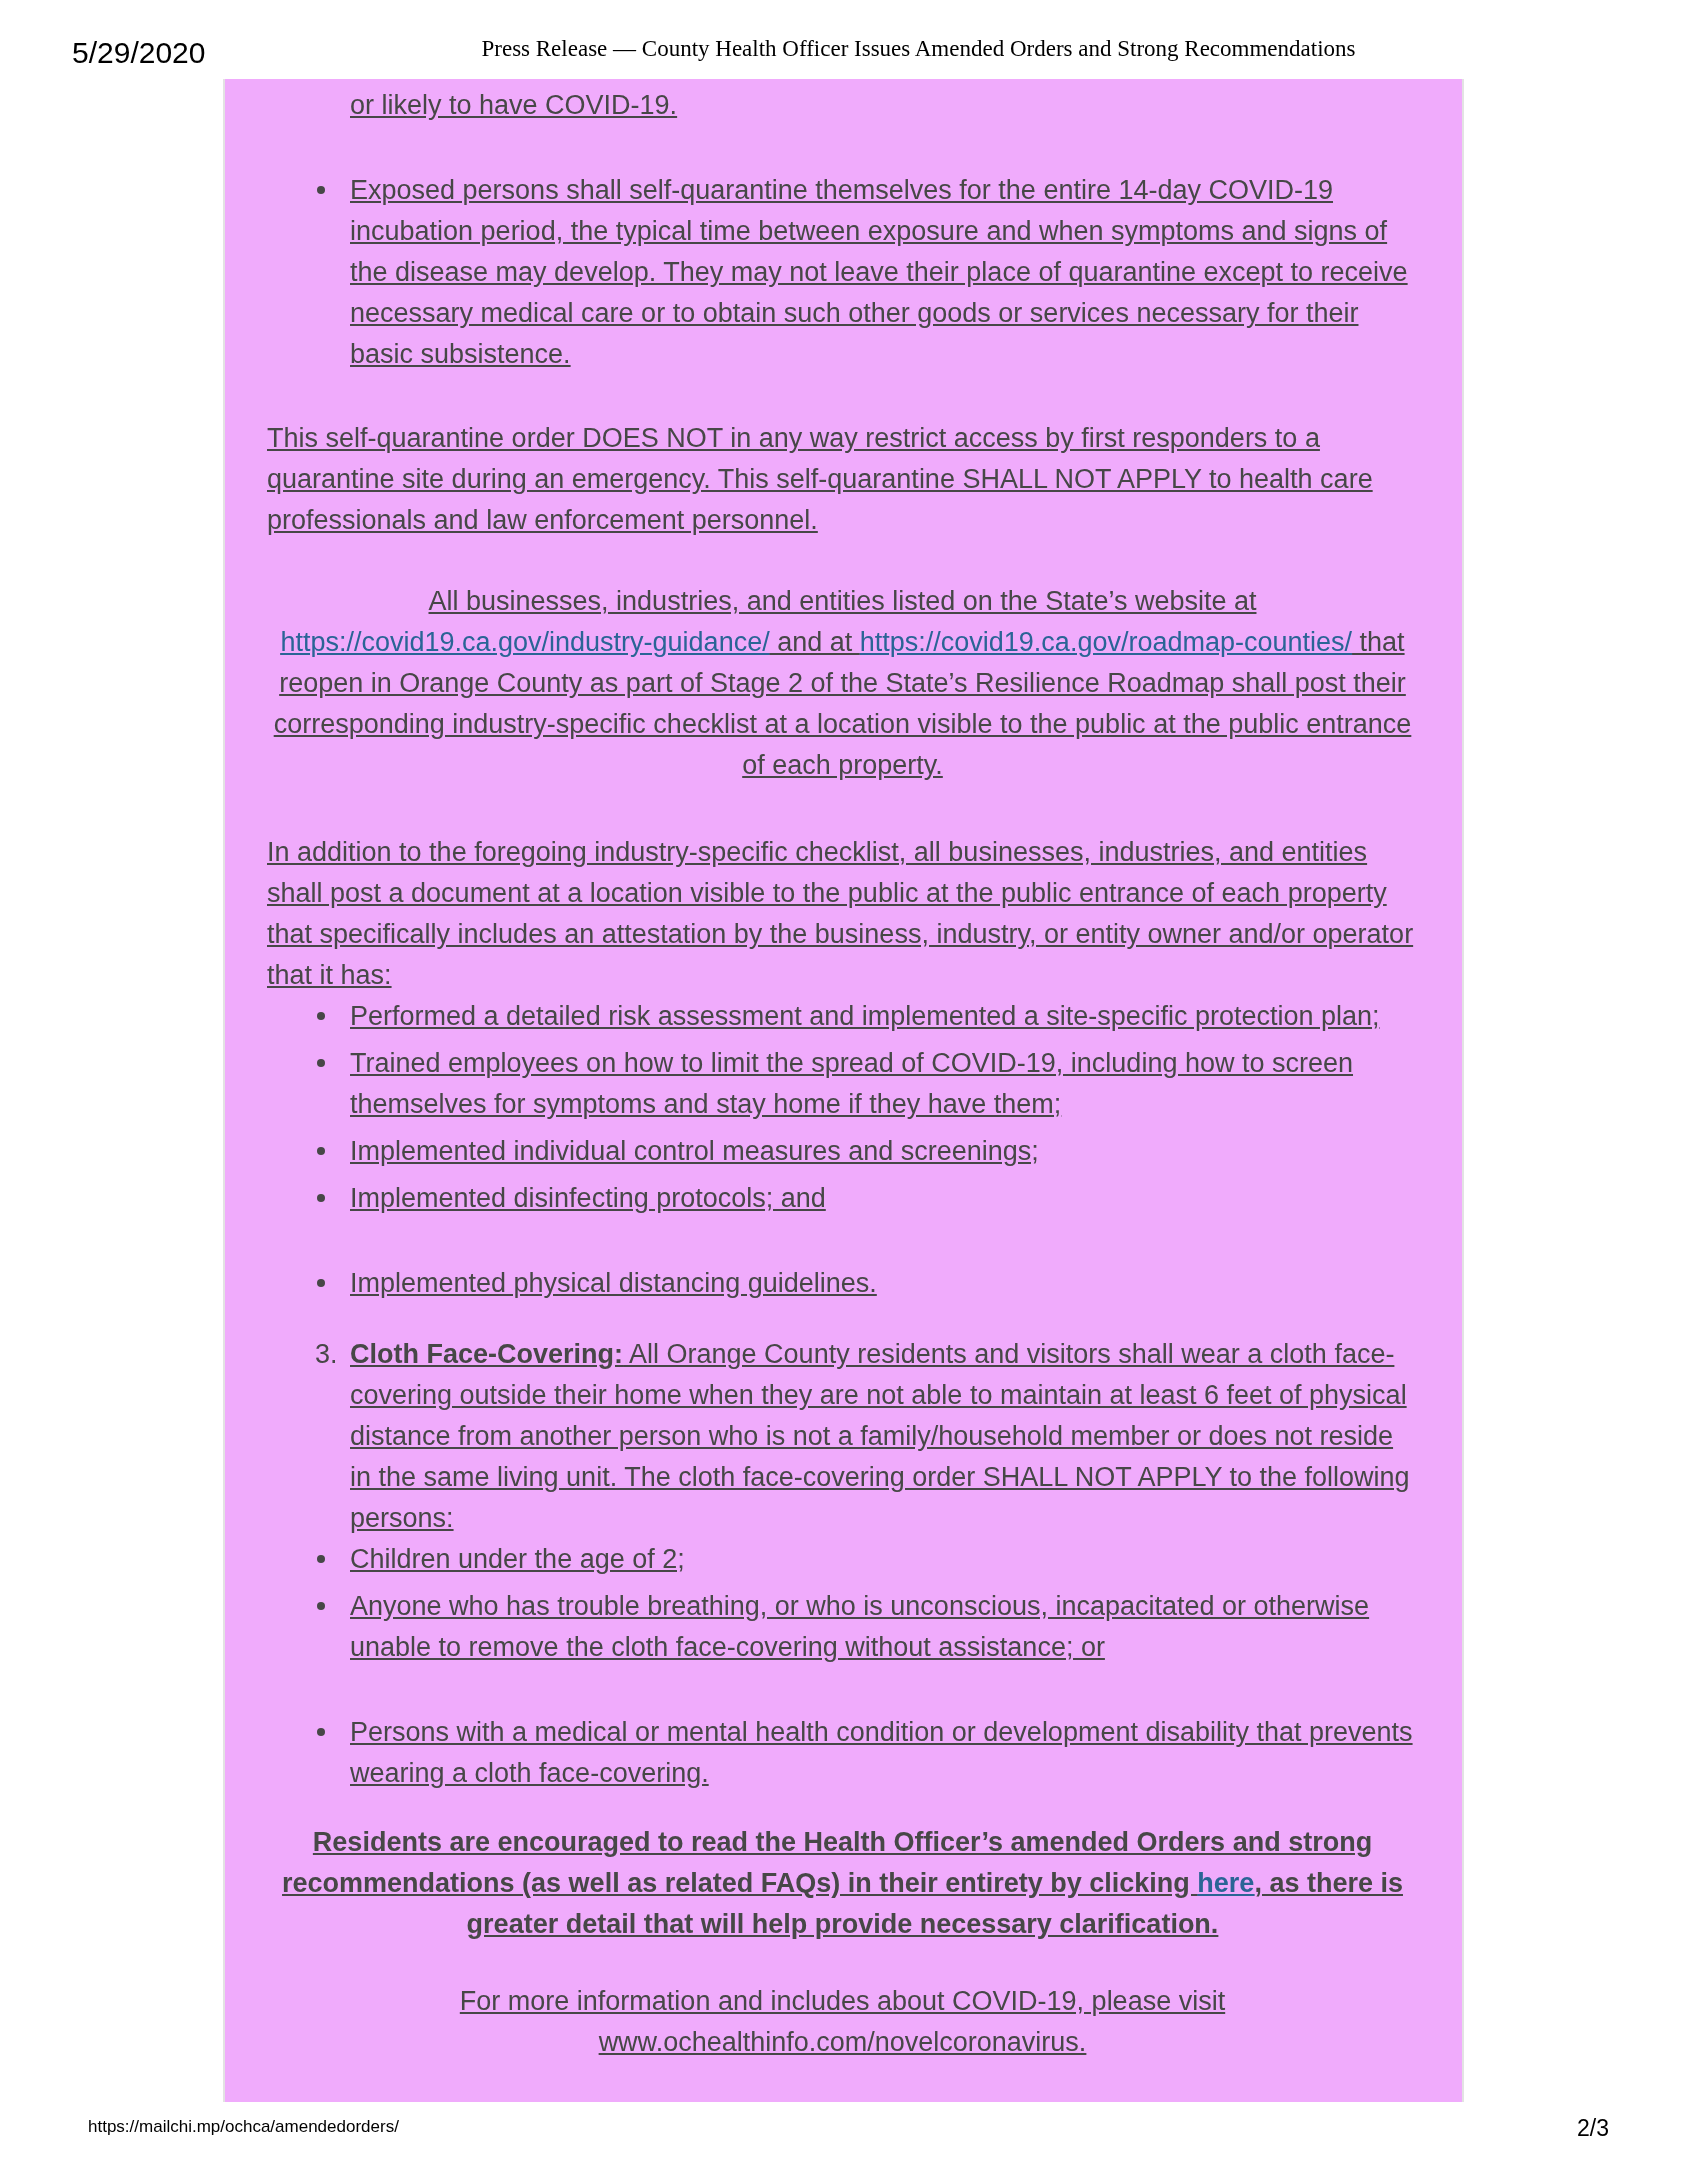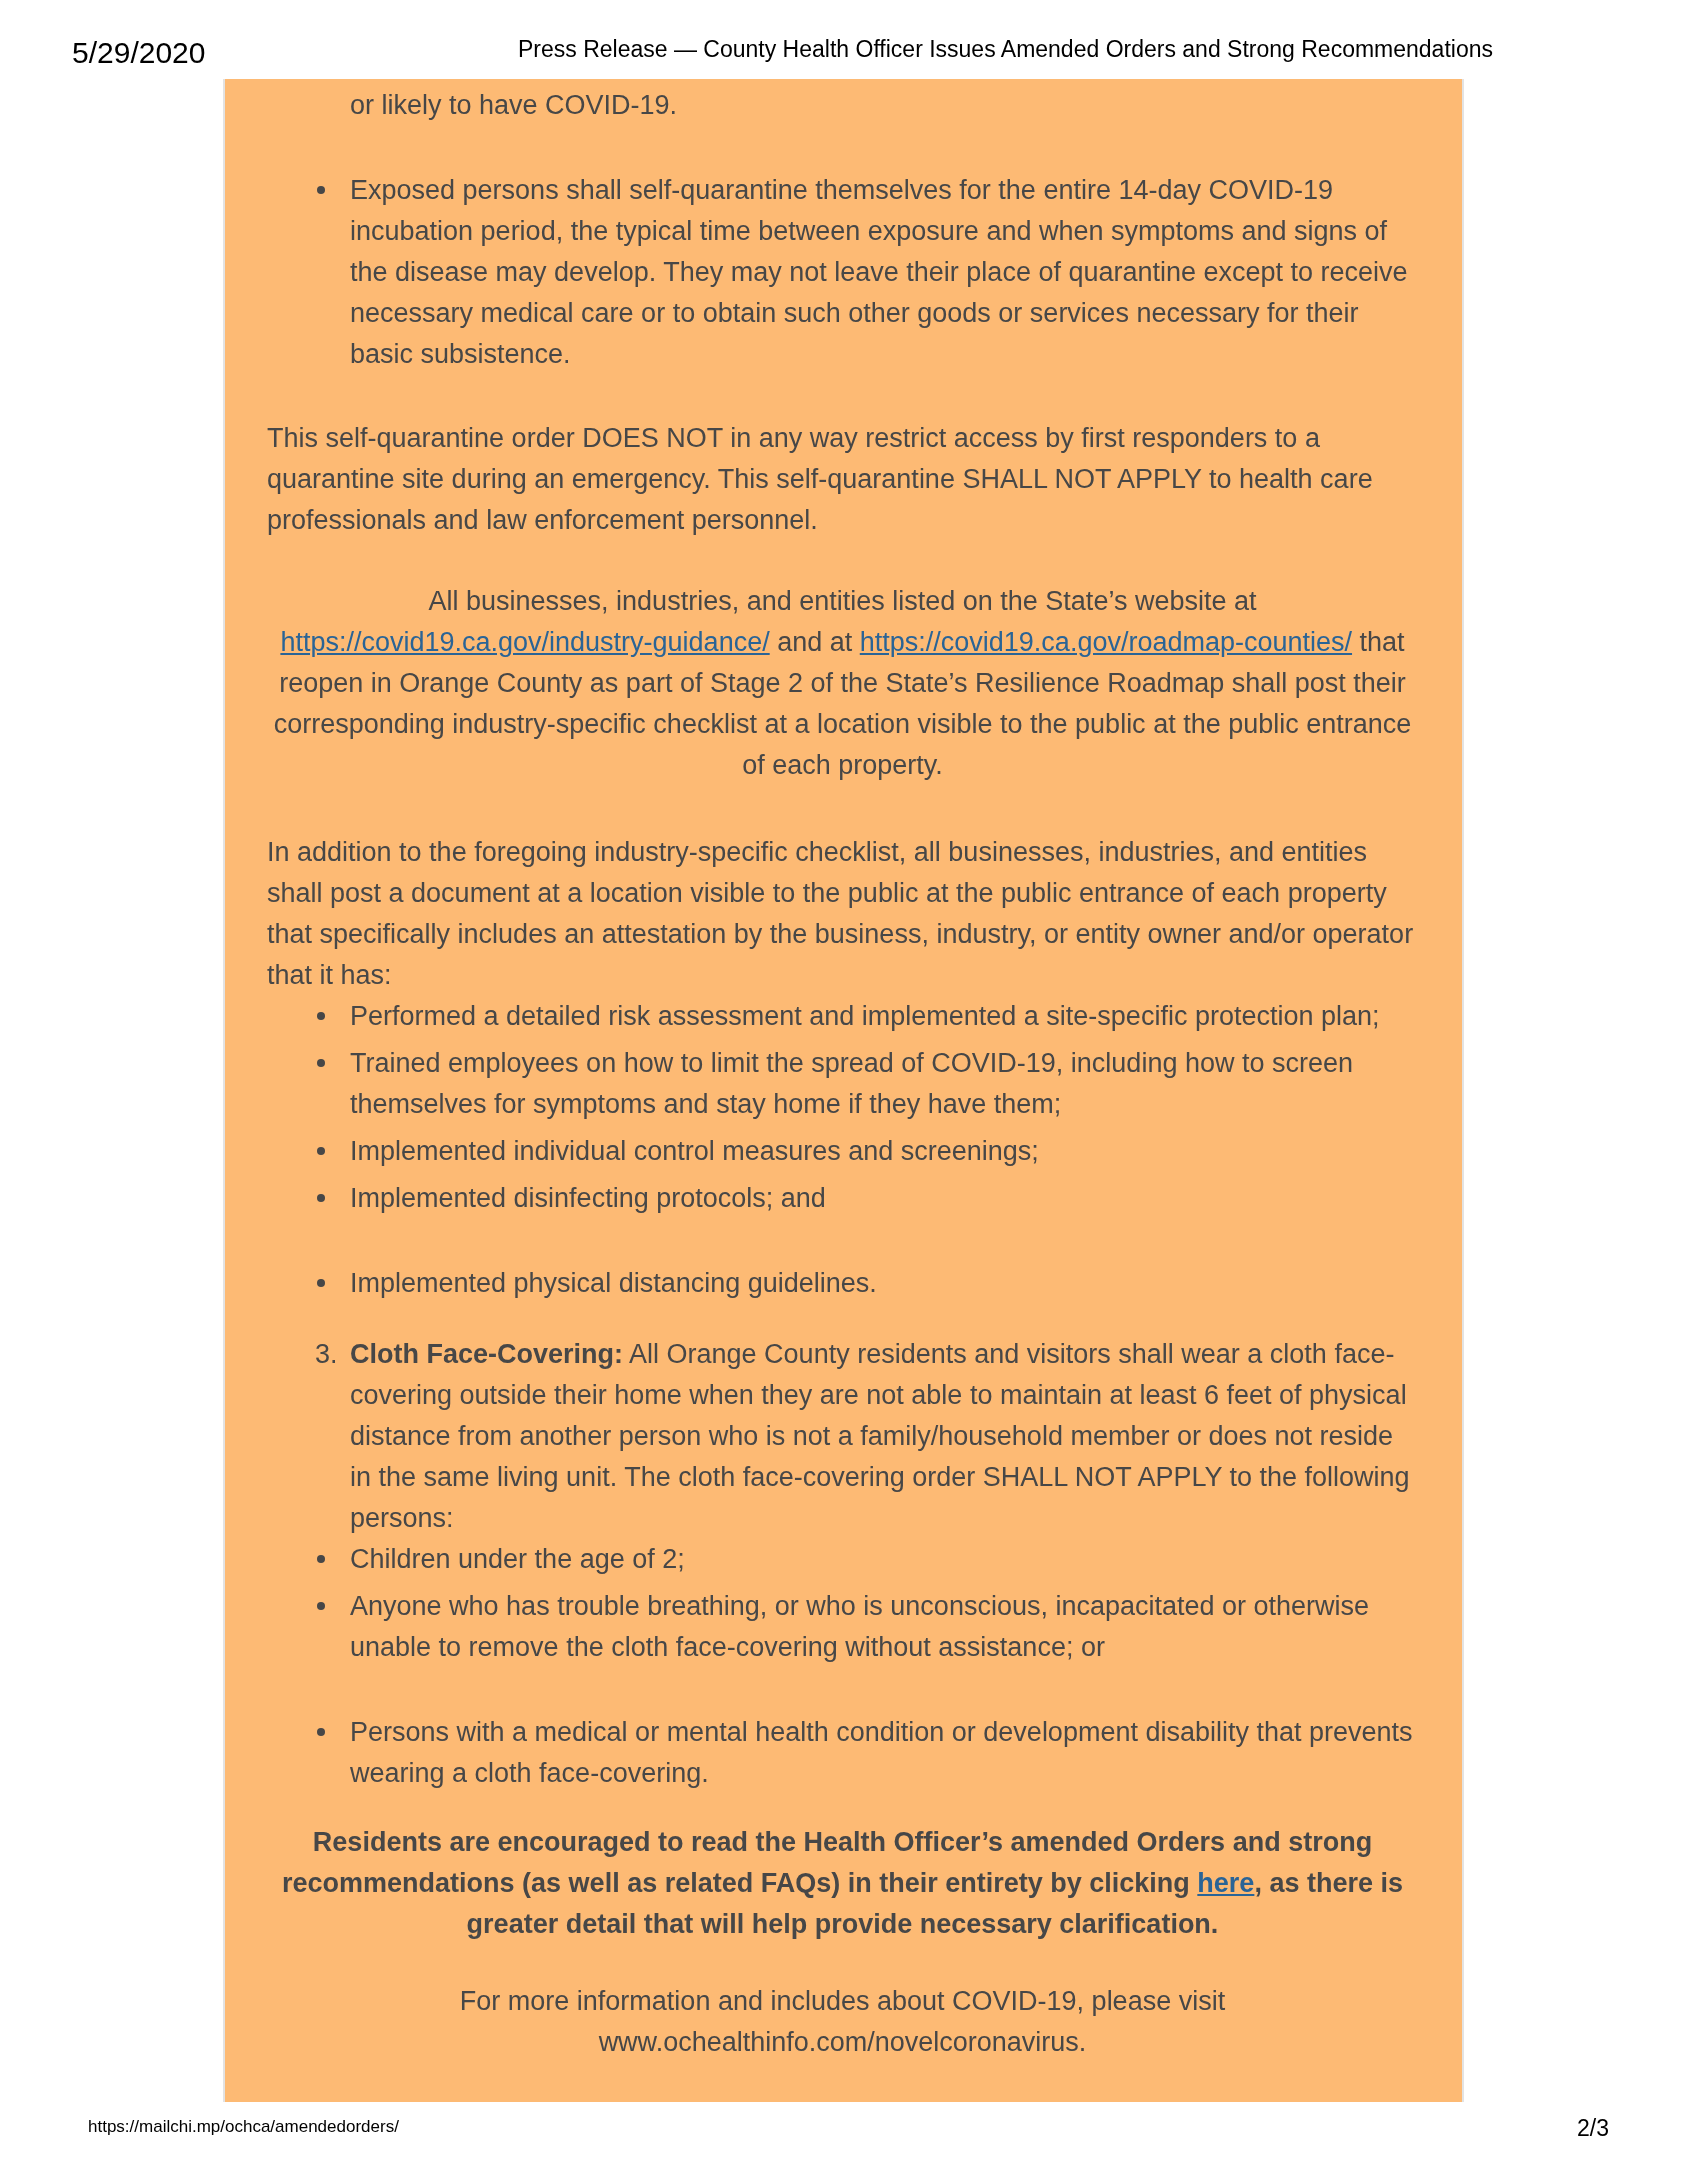--- a/index.html
+++ b/index.html
@@ -20,27 +20,28 @@
   .print-header .date {
     position: absolute;
     left: 72px;
     top: 36px;
     font-size: 30px;
     color: var(--header_text, #000);
     white-space: nowrap;
   }
   .print-header .title {
     position: absolute;
-    left: 404px;
+    left: 374px;
     top: 36px;
     width: 1089px;
-    text-align: right;
+    text-align: center;
     font-size: 23px;
     color: var(--header_text, #000);
     white-space: nowrap;
+    font-family: Liberation Serif, serif;
   }
   .print-footer .url {
     position: absolute;
     left: 88px;
     top: 2117px;
     font-size: 17px;
     color: var(--header_text, #000);
     white-space: nowrap;
   }
   .print-footer .pageno {
@@ -55,24 +56,25 @@
   
   .email-column {
     position: absolute;
     left: 223px;
     top: 79px;
     width: 1241px;
     height: 2023px;
     box-sizing: border-box;
     border-left: 2px solid var(--border, #e3e3e3);
     border-right: 2px solid var(--border, #e3e3e3);
-    background: #fdba74;
+    background: #f0abfc;
     padding: 6px 44px 0 42px;
     font-size: 27px;
     line-height: 41px;
+    text-decoration: underline;
   }
 
   .email-column p { margin: 0; }
 
   .cont-line { margin: 0 0 0 83px; }
 
   ul.doc-list {
     list-style: none;
     margin: 0;
     padding: 0 0 0 83px;

